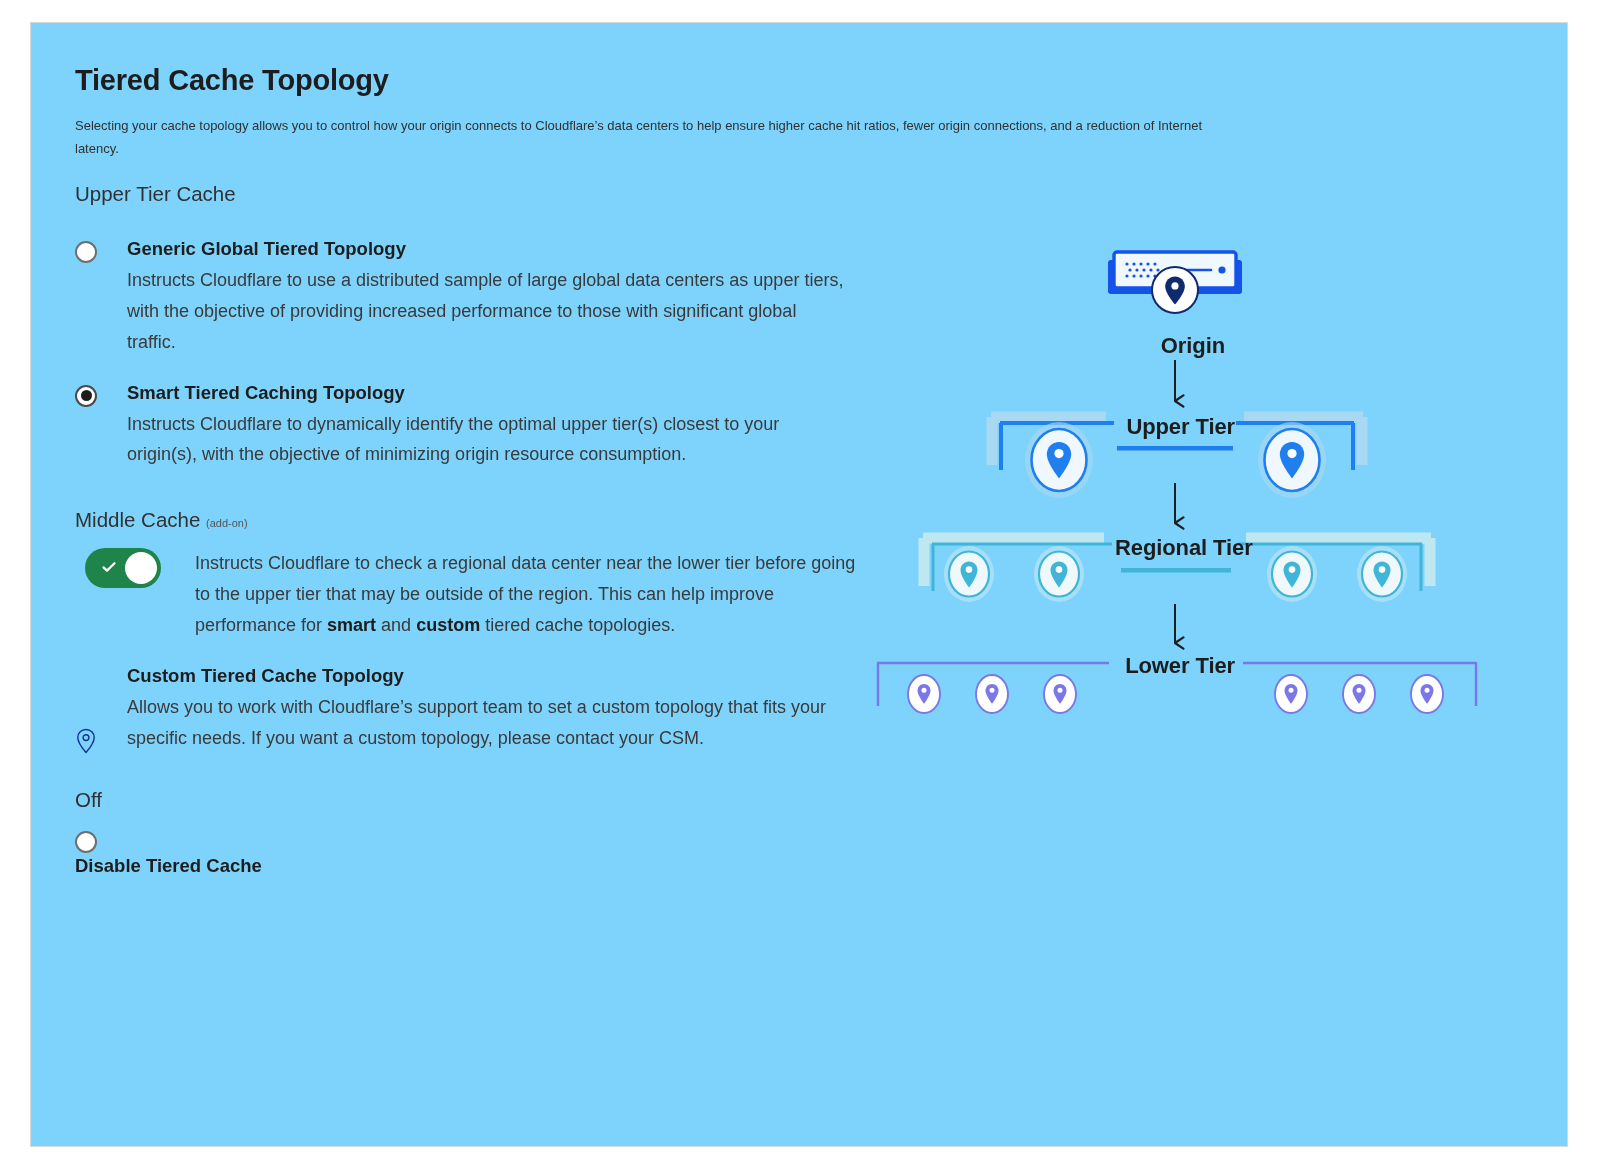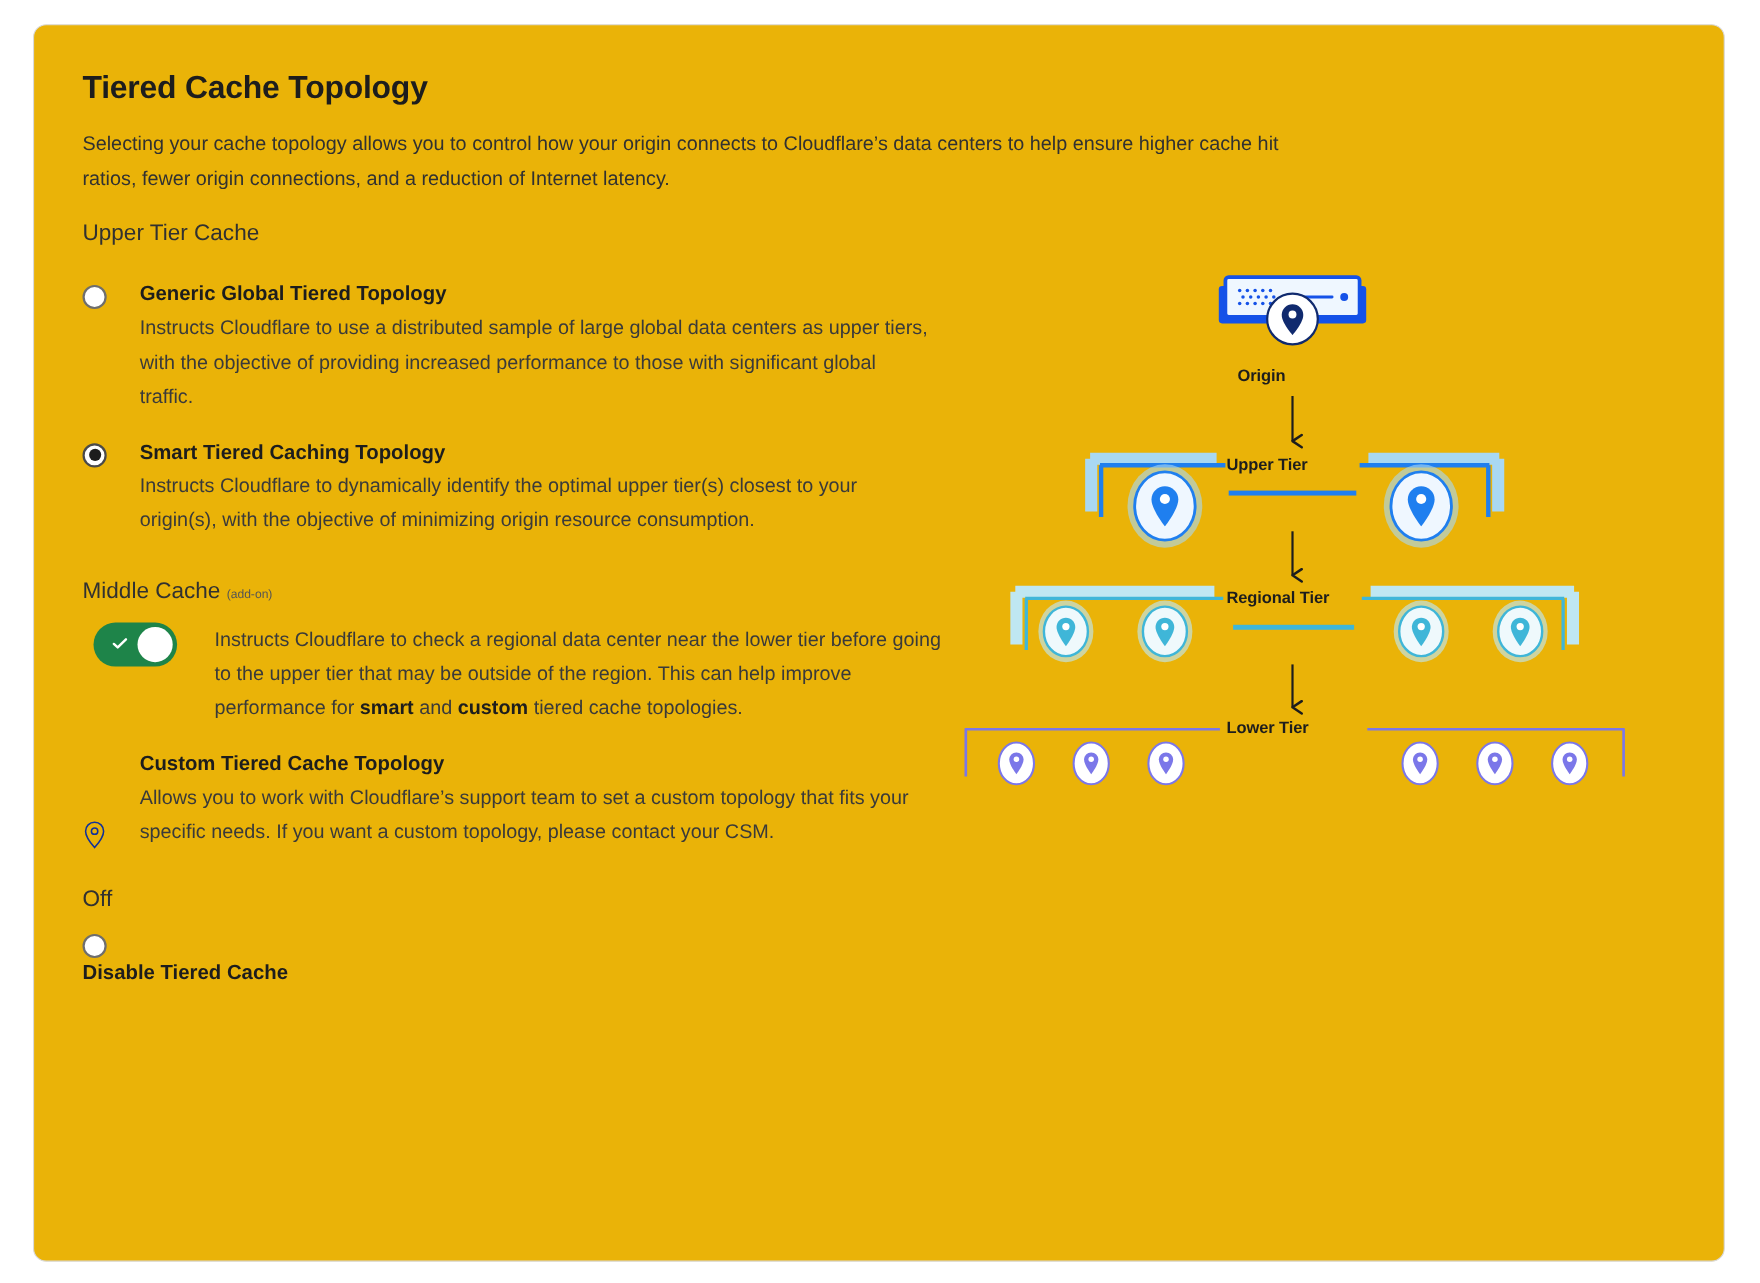--- a/index.html
+++ b/index.html
@@ -16,22 +16,22 @@
   }
 
   .card {
     position: absolute;
     left: 30px;
     top: 22px;
     width: 1538px;
     height: 1125px;
     box-sizing: border-box;
     border: 1px solid #d9d9d9;
-    border-radius: 12px;
-    background: #eab308;
+    border-radius: 0;
+    background: #7dd3fc;
   }
 
   .card-inner {
     position: relative;
     width: 100%;
     height: 100%;
   }
 
   
   .left-col {
@@ -44,21 +44,21 @@
   .page-title {
     font-size: 29px;
     font-weight: 700;
     color: #1d1d1d;
     letter-spacing: -0.2px;
     margin: 0 0 16px 0;
     line-height: 1.2;
   }
 
   .intro {
-    font-size: 18px;
+    font-size: 13px;
     line-height: 1.78;
     color: #313131;
     margin: 0;
     width: 1140px;
   }
 
   .section-head {
     font-size: 20.5px;
     color: #313131;
     font-weight: 400;
@@ -153,25 +153,25 @@
     position: absolute;
     left: 840px;
     top: 215px;
     width: 660px;
     height: 520px;
   }
   .diagram svg { display: block; }
 
   .dg-label {
     position: absolute;
-    font-size: 15px;
+    font-size: 22px;
     font-weight: 700;
     color: #1d1d1d;
     white-space: nowrap;
-    text-align: left;
+    text-align: right;
     letter-spacing: -0.1px;
   }
 </style>
 </head>
 <body>
 
 <div class="card">
  <div class="card-inner">
 
   <div class="left-col">

